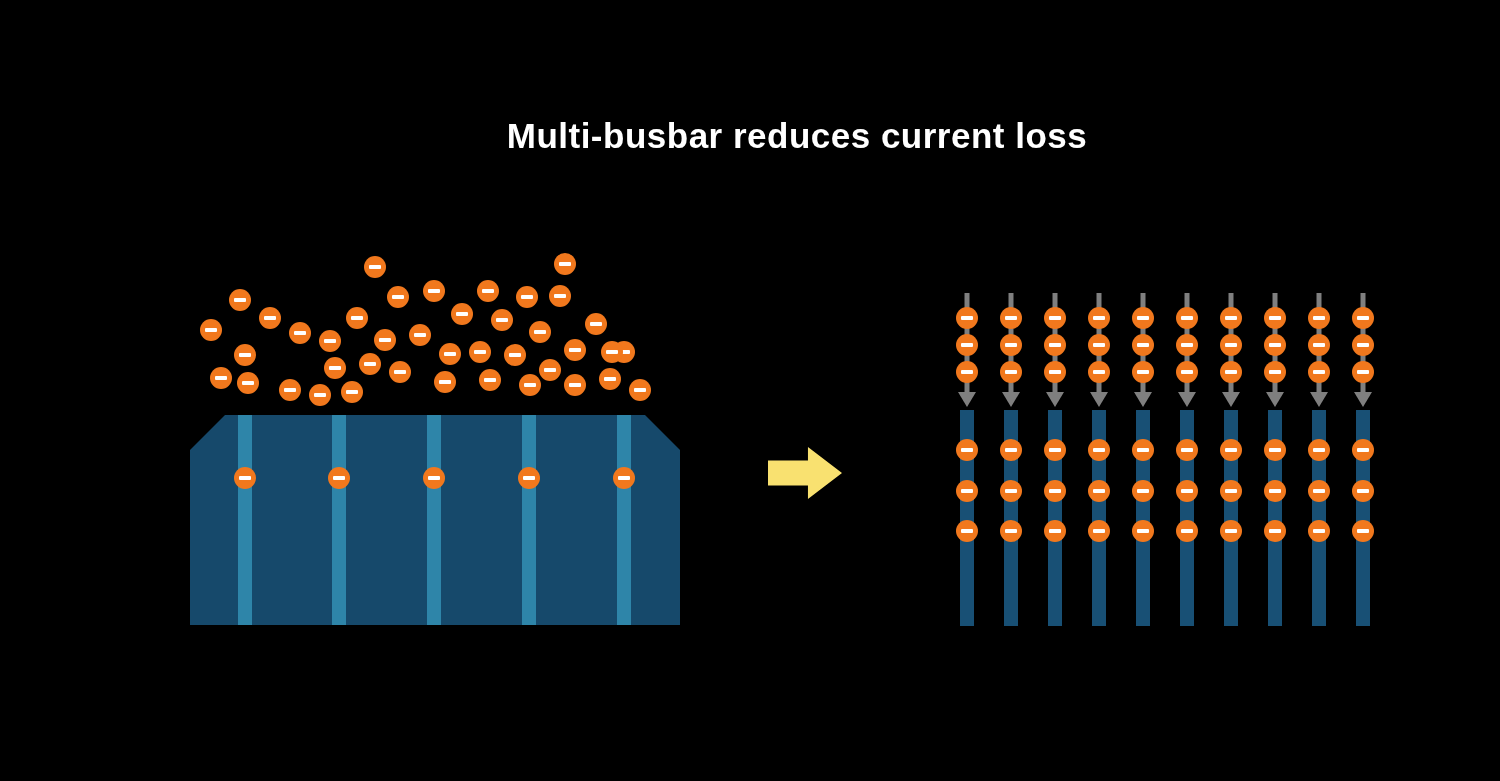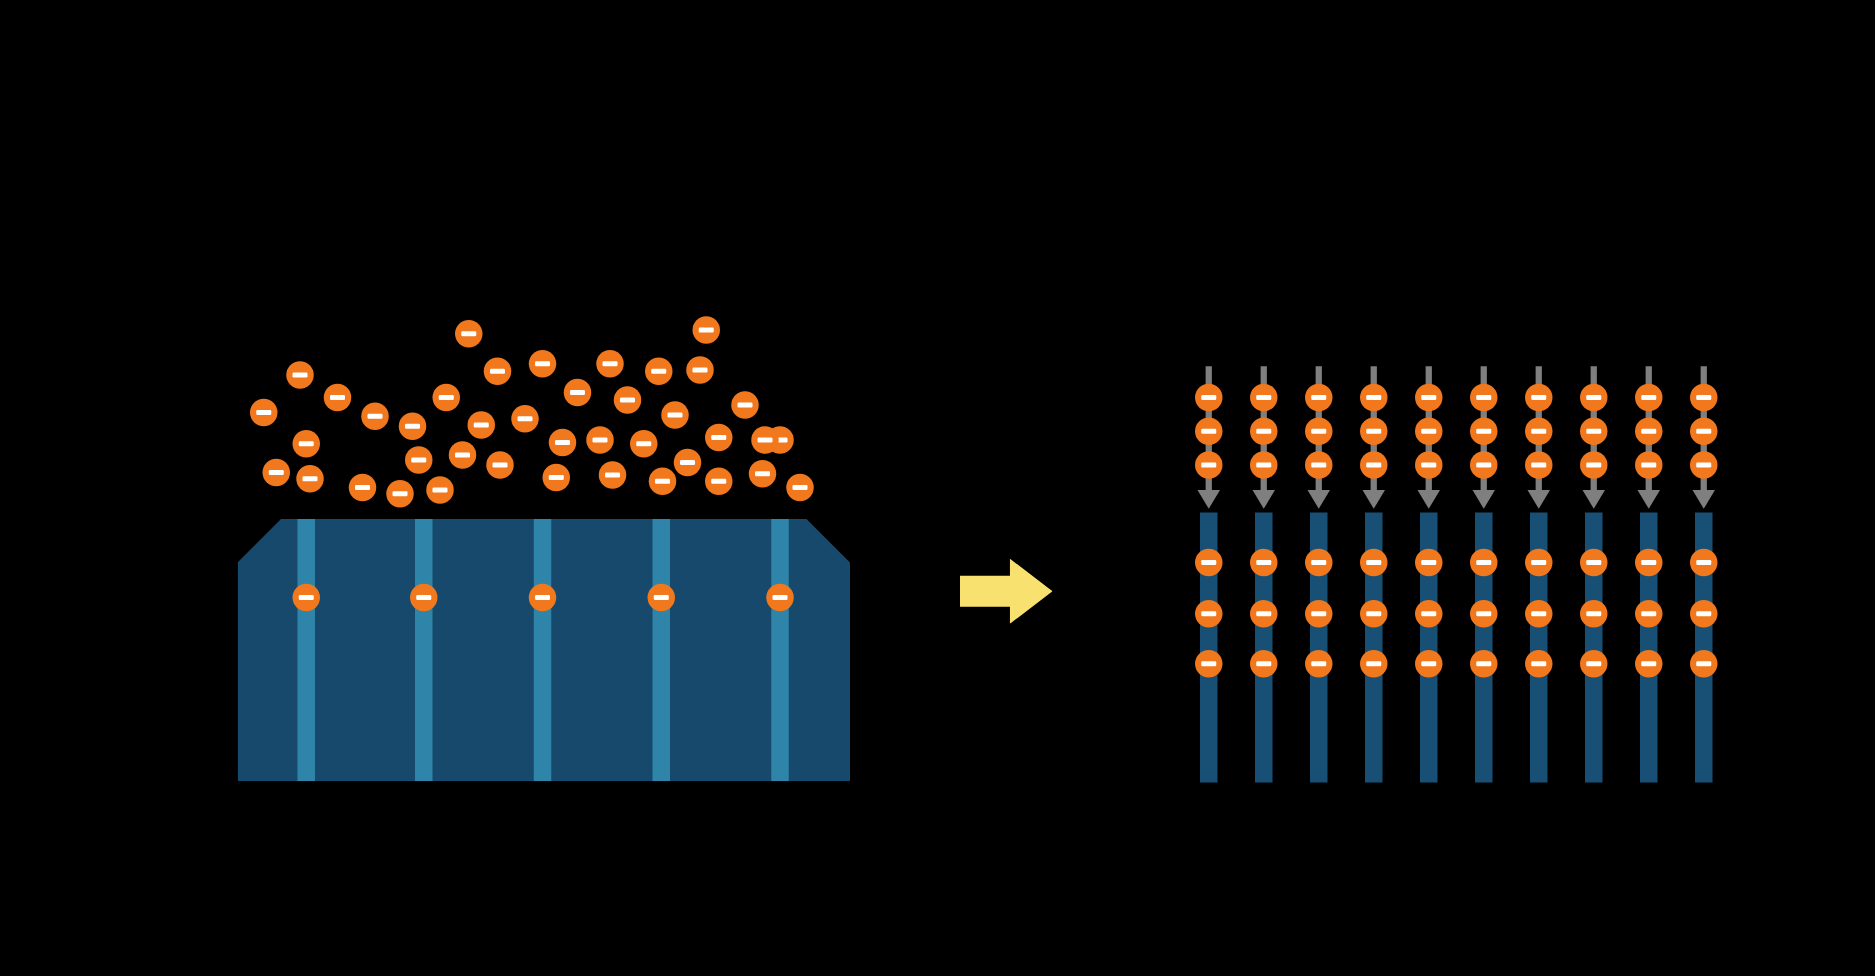--- a/index.html
+++ b/index.html
@@ -57,20 +57,21 @@
   }
   .yellow-arrow{
     position:absolute;background:var(--arrow-yellow);
     clip-path:polygon(0 26%,54% 26%,54% 0,100% 50%,54% 100%,54% 74%,0 74%);
   }
 </style>
 </head>
 <body>
 
 <div class="stage">
+  <h1 class="title" style="left: 797px; top: 116px; font-size: 35px;">Multi-busbar reduces current loss</h1>
 
   <div class="layer" id="cloud">
       <div class="electron" style="left: 375px; top: 267px;"></div>
       <div class="electron" style="left: 565px; top: 264px;"></div>
       <div class="electron" style="left: 211px; top: 330px;"></div>
       <div class="electron" style="left: 240px; top: 300px;"></div>
       <div class="electron" style="left: 270px; top: 318px;"></div>
       <div class="electron" style="left: 300px; top: 333px;"></div>
       <div class="electron" style="left: 330px; top: 341px;"></div>
       <div class="electron" style="left: 357px; top: 318px;"></div>

